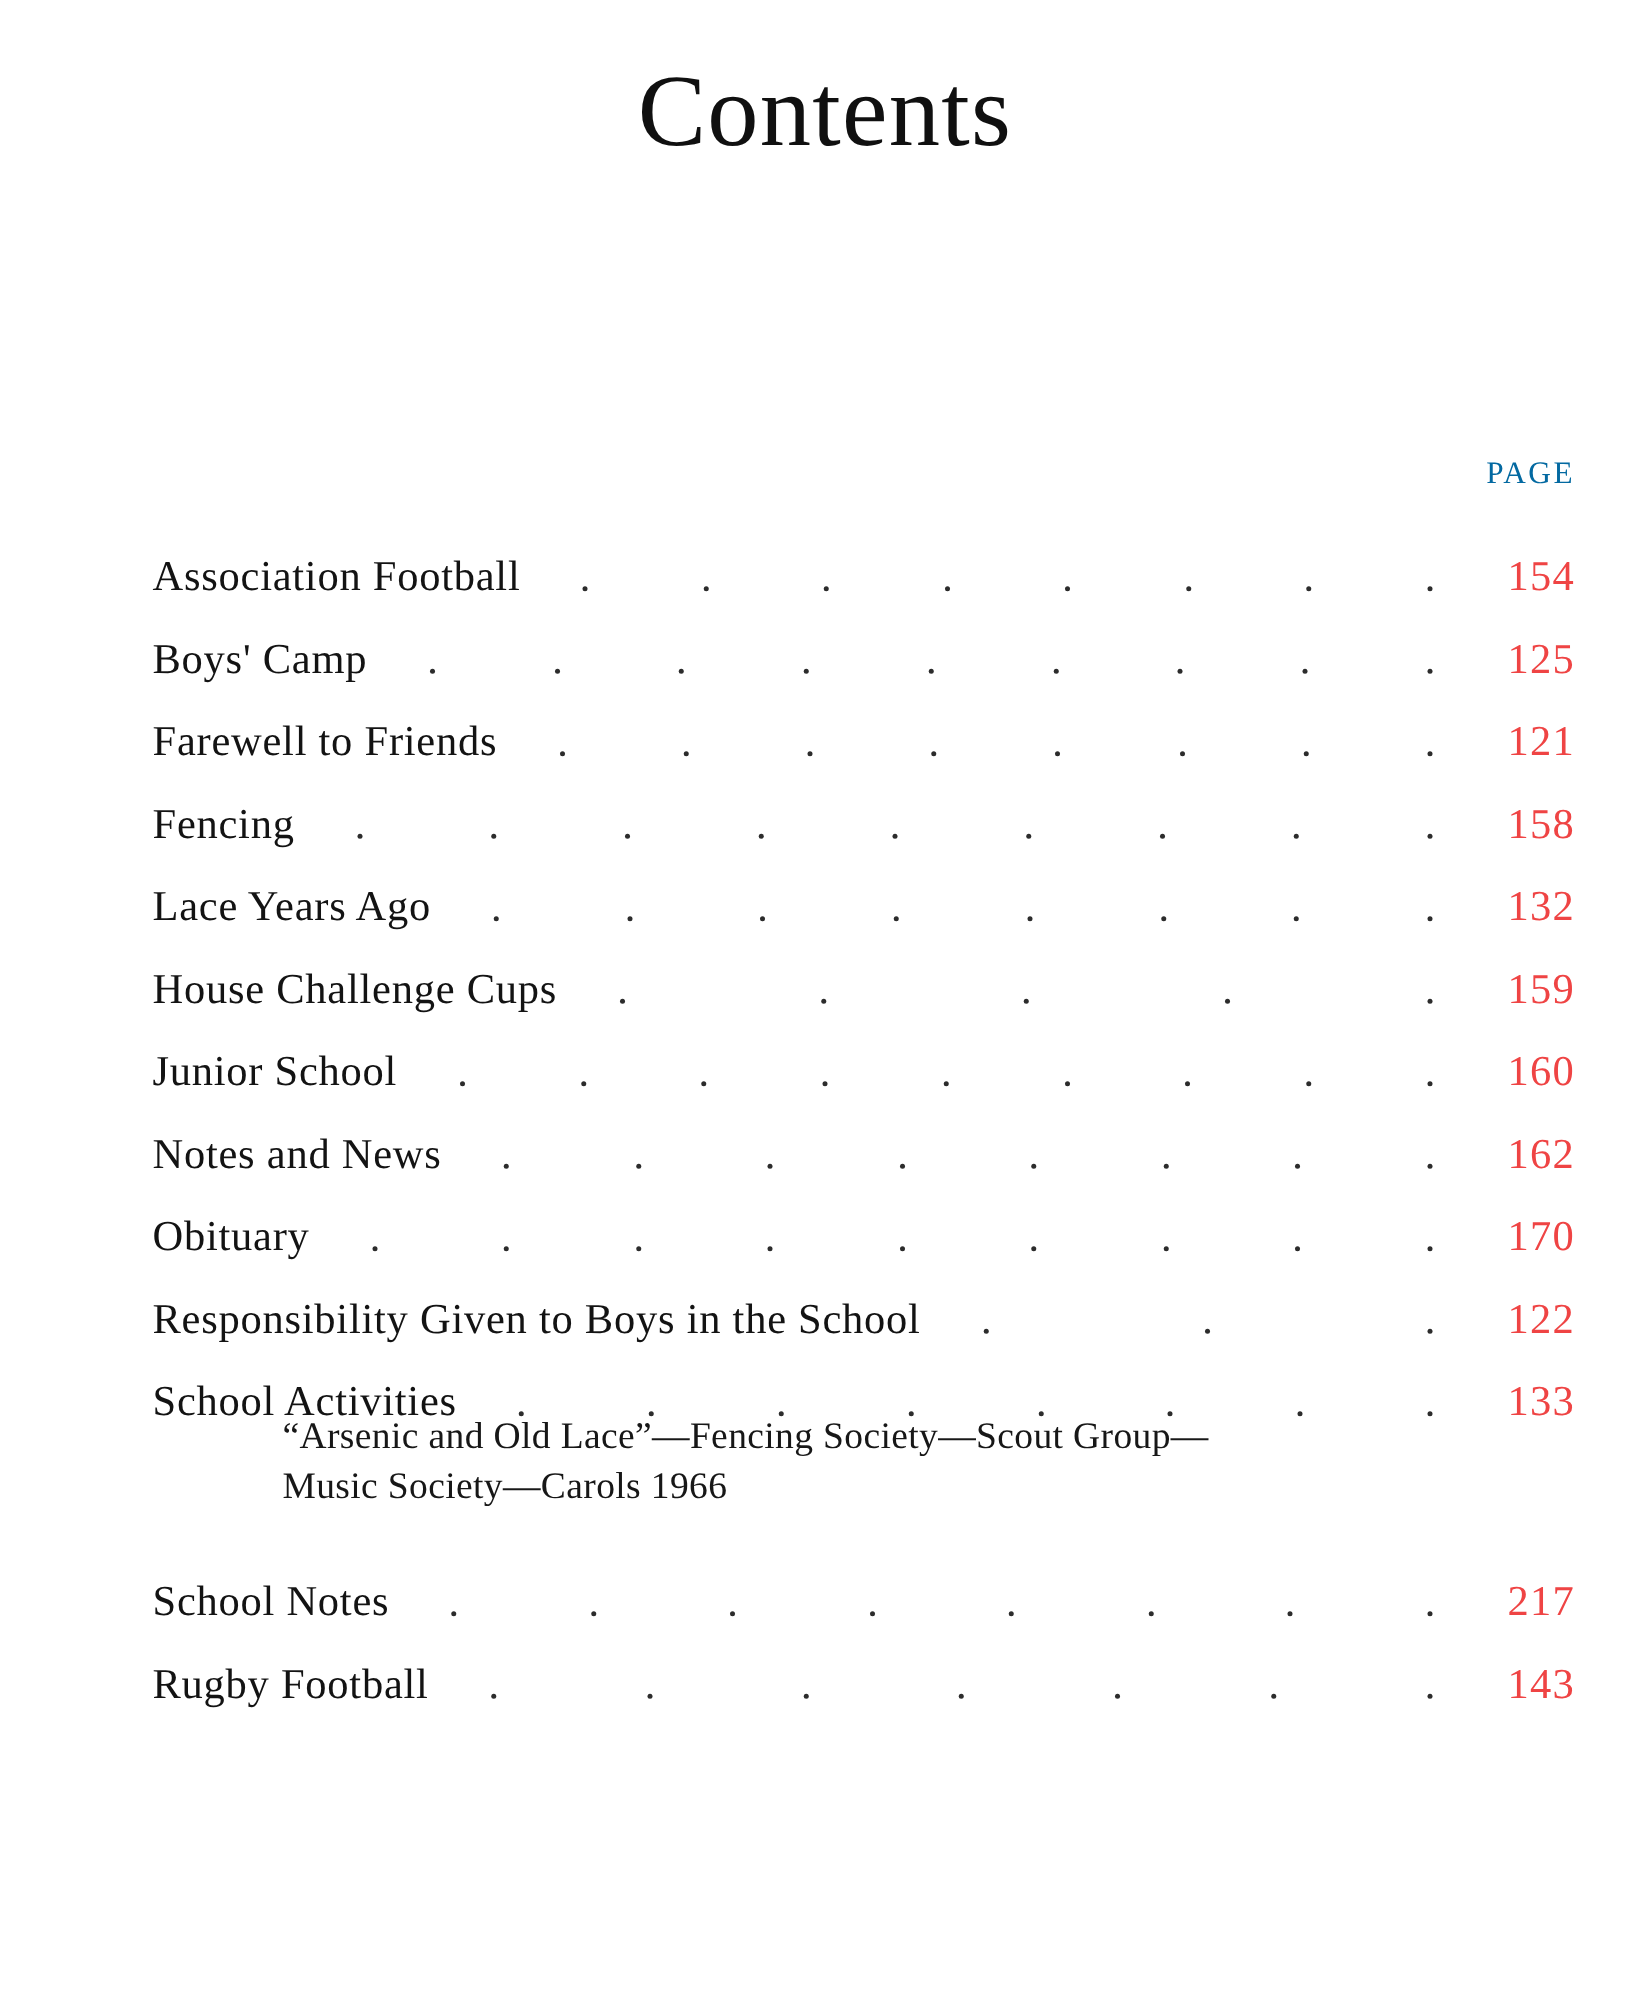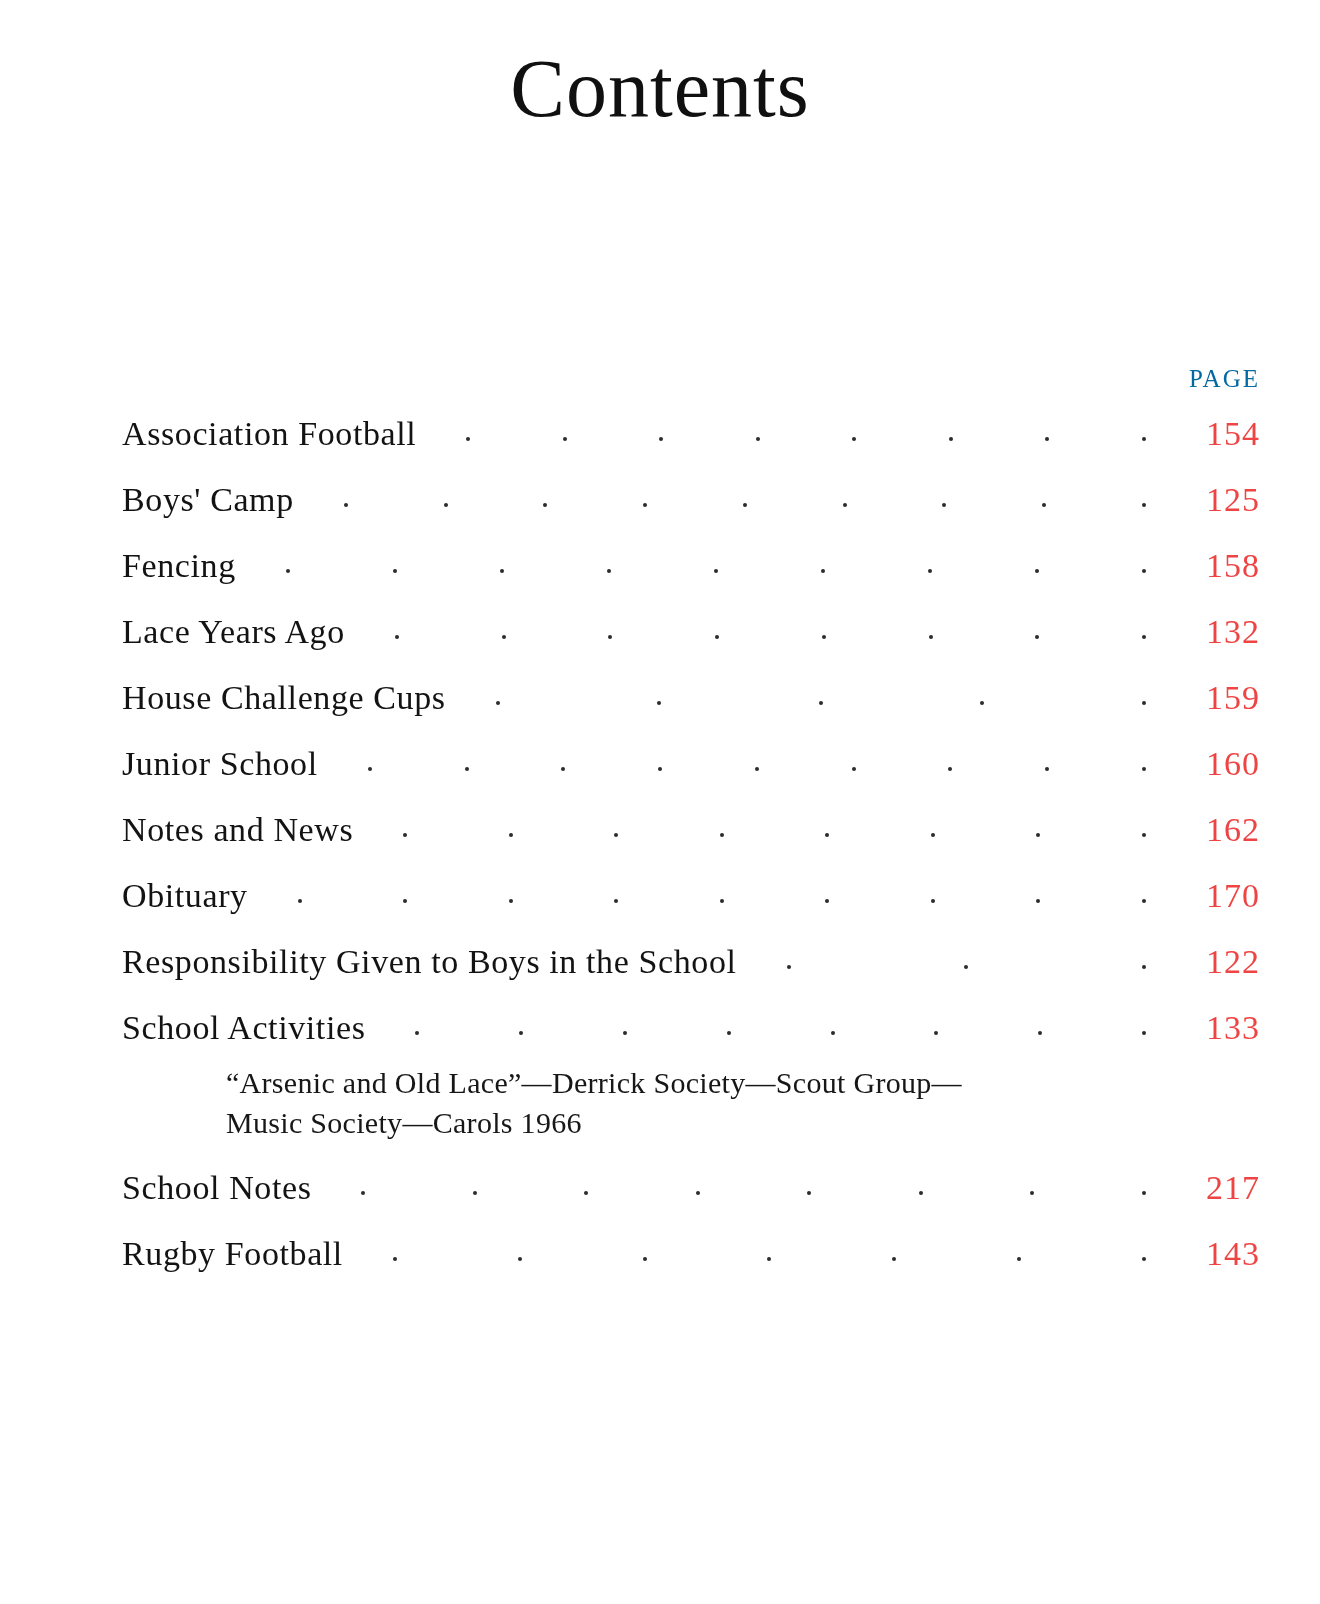--- a/index.html
+++ b/index.html
@@ -47,21 +47,21 @@
 
   .toc {
     position: absolute;
     top: 415px;
     left: 122px;
     right: 60px;
   }
 
   .entry {
     display: flex;
-    align-items: flex-start;
+    align-items: flex-end;
     width: 100%;
     margin-bottom: 0px;
     height: 66px;
   }
 
   .entry-title {
     font-size: 34px;
     letter-spacing: 0.6px;
     white-space: nowrap;
     color: #131313;
@@ -157,20 +157,36 @@
             <span></span>
             <span></span>
             <span></span>
             <span></span>
             <span></span>
           </span>
         </span>
         <span class="entry-page">125</span>
       </div>
       <div class="entry">
+        <span class="entry-title">Farewell to Friends</span>
+        <span class="leader">
+          <span class="dots">
+            <span></span>
+            <span></span>
+            <span></span>
+            <span></span>
+            <span></span>
+            <span></span>
+            <span></span>
+            <span></span>
+          </span>
+        </span>
+        <span class="entry-page">121</span>
+      </div>
+      <div class="entry">
         <span class="entry-title">Fencing</span>
         <span class="leader">
           <span class="dots">
             <span></span>
             <span></span>
             <span></span>
             <span></span>
             <span></span>
             <span></span>
             <span></span>
@@ -280,21 +296,21 @@
             <span></span>
             <span></span>
             <span></span>
             <span></span>
             <span></span>
           </span>
         </span>
         <span class="entry-page">133</span>
       </div>
       <div class="subentry gap-after">
-        <div class="sub-line">“Arsenic and Old Lace”—Derrick Society—Scout Group—</div>
+        <div class="sub-line">“Arsenic and Old Lace”—Fencing Society—Scout Group—</div>
         <div class="sub-line">Music Society—Carols 1966</div>
       </div>
       <div class="entry">
         <span class="entry-title">School Notes</span>
         <span class="leader">
           <span class="dots">
             <span></span>
             <span></span>
             <span></span>
             <span></span>

